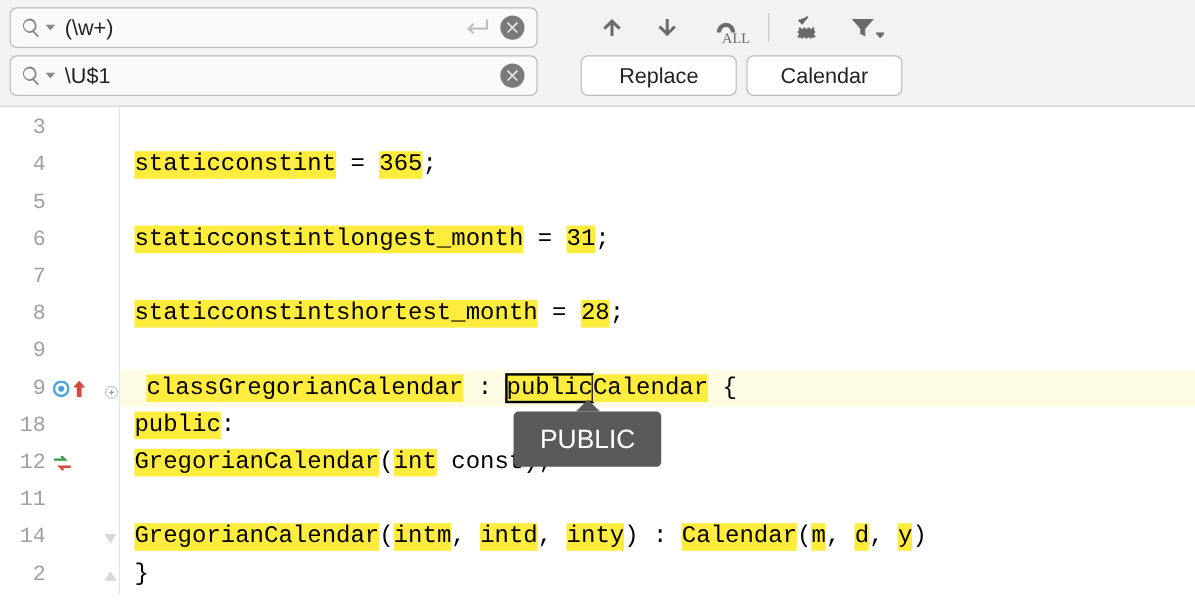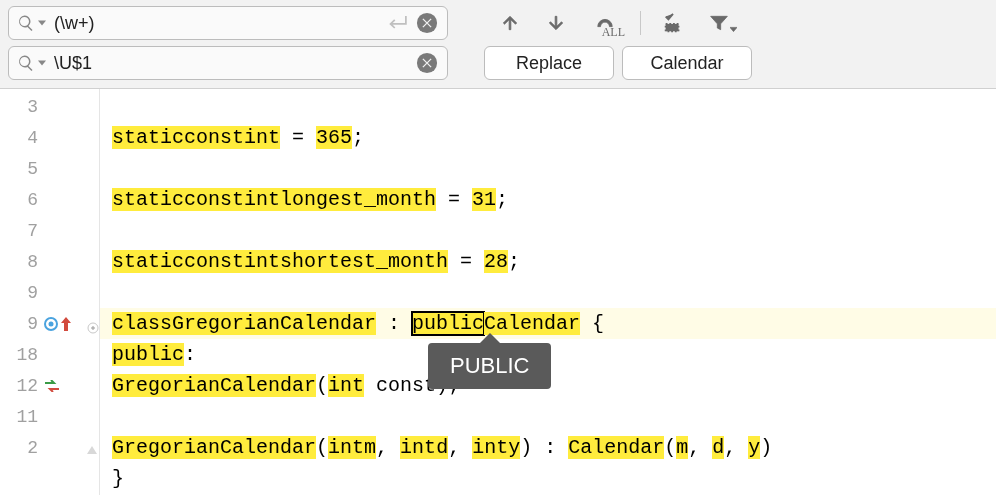--- a/index.html
+++ b/index.html
@@ -125,21 +125,21 @@
   }
   .code-line {
     height:31px;
     display:flex;
     align-items:center;
     white-space:pre;
     color:#000;
   }
   .highlight-line {
     background:#fffce6;
-    margin-left:-12px; padding-left:12px; width:calc(100% + 12px);
+    margin-left:-12px; padding-left:22px; width:calc(100% + 12px);
   }
   .hl {
     background:#ffec3d;
   }
   .kw { font-weight:normal; }
   .boxed {
     outline: 2px solid #000;
     outline-offset: -1px;
   }
   .tooltip {
@@ -297,20 +297,28 @@
         <svg width="16" height="12" viewBox="0 0 16 12">
             <path fill="none" stroke="#3a9b46" stroke-width="2" d="M1 3h9l-3-3"></path>
             <path fill="none" stroke="#d24b3e" stroke-width="2" d="M15 9H6l3 3"></path>
           </svg>
       </div>
     </div>
     <div class="gutter-row">
         <div class="lineno">11</div>
       </div>
     <div class="gutter-row">
+      <div class="lineno">14</div>
+      <div class="fold" style="top:9px;">
+        <svg width="10" height="12" viewBox="0 0 10 12">
+            <path fill="#d8d8d8" d="M0 0h10L5 8z"></path>
+          </svg>
+      </div>
+    </div>
+    <div class="gutter-row">
       <div class="lineno">2</div>
       <div class="fold" style="top:9px;">
         <svg width="10" height="12" viewBox="0 0 10 12">
             <path fill="#d8d8d8" d="M0 8h10L5 0z"></path>
           </svg>
       </div>
     </div>
   </div>
 
   <div class="code">

